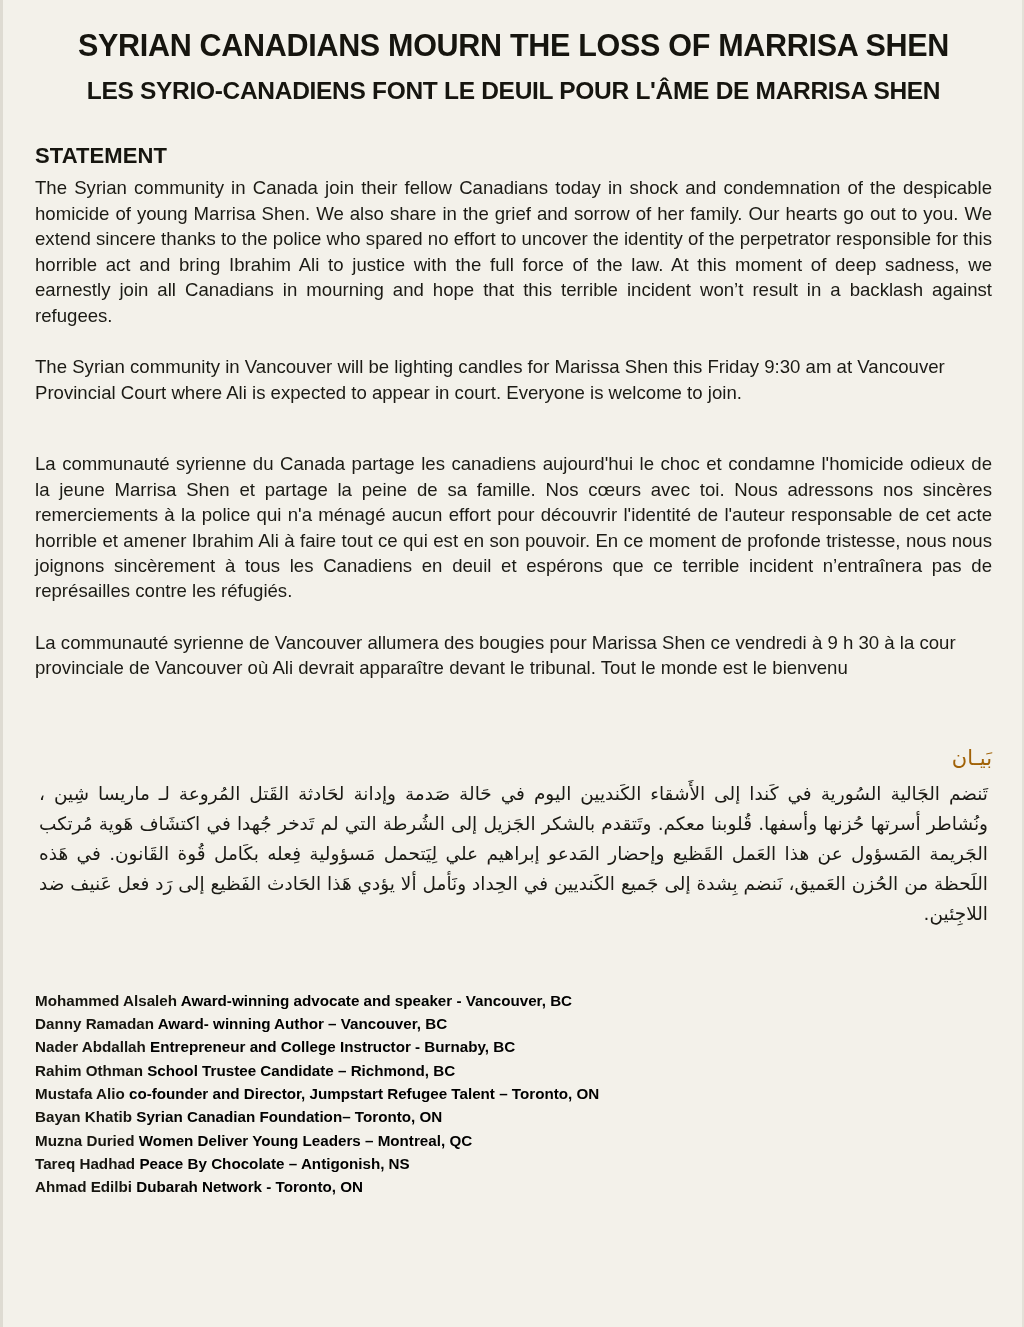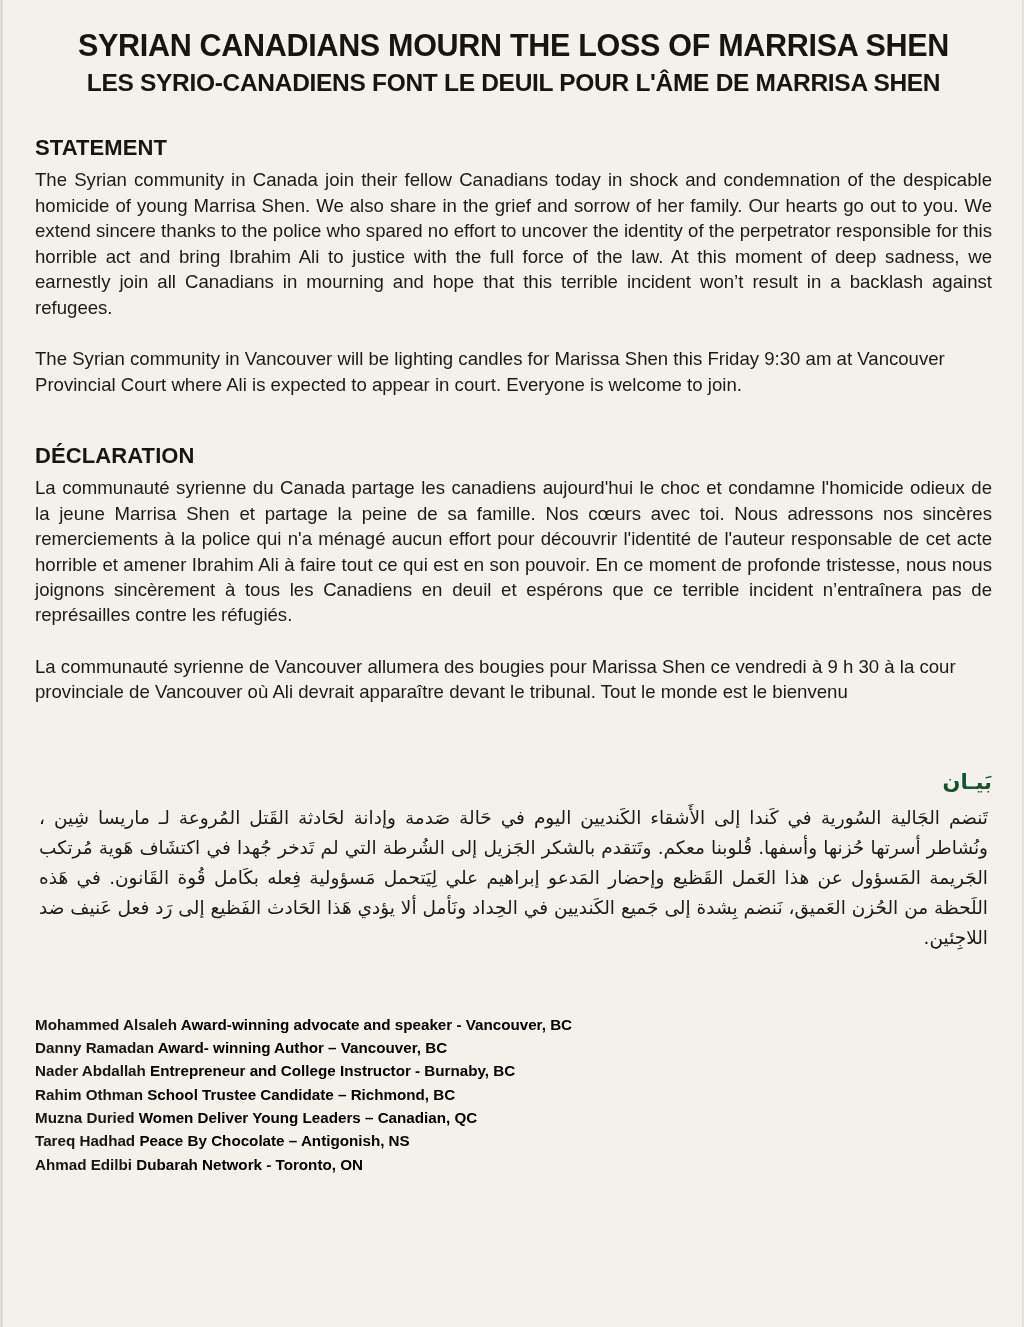--- a/index.html
+++ b/index.html
@@ -38,21 +38,21 @@
     line-height: 1.18;
     margin: 0 0 0 0;
     white-space: nowrap;
   }
   .title-fr {
     font-size: 24.5px;
     font-weight: bold;
     letter-spacing: -0.3px;
     color: #16150f;
     line-height: 1.2;
-    margin: 4px 0 10px 0;
+    margin: 12px 0 10px 0;
     white-space: nowrap;
   }
   .title-ar {
     font-size: 30px;
     font-weight: bold;
     color: #16150f;
     direction: rtl;
     line-height: 1.5;
     margin: 0;
   }
@@ -85,23 +85,23 @@
   .ar-block {
     direction: rtl;
     text-align: right;
     font-size: 18.5px;
     line-height: 1.62;
     color: #1b1a14;
     font-family: "DejaVu Sans", "Liberation Sans", sans-serif;
   }
   .ar-heading {
     font-size: 21px;
-    font-weight: bold;
+    font-weight: normal;
     margin: 0 0 2px 0;
-    color: #14532d;
+    color: #a16207;
   }
   .ar-para {
     margin: 4px;
     text-align: justify;
     text-align-last: right;
   }
   .ar-para.centered-last {
     text-align: justify;
     text-align-last: left;
   }
@@ -139,38 +139,39 @@
     <section>
       <h3 class="section-heading">STATEMENT</h3>
       <p class="body-para">The Syrian community in Canada join their fellow Canadians today in shock and condemnation of the despicable homicide of young Marrisa Shen. We also share in the grief and sorrow of her family. Our hearts go out to you. We extend sincere thanks to the police who spared no effort to uncover the identity of the perpetrator responsible for this horrible act and bring Ibrahim Ali to justice with the full force of the law. At this moment of deep sadness, we earnestly join all Canadians in mourning and hope that this terrible incident won’t result in a backlash against refugees.</p>
       <div class="gap-sm"></div>
       <p class="body-para last">The Syrian community in Vancouver will be lighting candles for Marissa Shen this Friday 9:30 am at Vancouver Provincial Court where Ali is expected to appear in court. Everyone is welcome to join.</p>
     </section>
 
     <div class="gap-md"></div>
 
     <section>
-      <h3 class="section-heading">DÉCLARATION</h3>
       <p class="body-para">La communauté syrienne du Canada partage les canadiens aujourd'hui le choc et condamne l'homicide odieux de la jeune Marrisa Shen et partage la peine de sa famille. Nos cœurs avec toi. Nous adressons nos sincères remerciements à la police qui n'a ménagé aucun effort pour découvrir l'identité de l'auteur responsable de cet acte horrible et amener Ibrahim Ali à faire tout ce qui est en son pouvoir. En ce moment de profonde tristesse, nous nous joignons sincèrement à tous les Canadiens en deuil et espérons que ce terrible incident n’entraînera pas de représailles contre les réfugiés.</p>
       <div class="gap-sm"></div>
       <p class="body-para last">La communauté syrienne de Vancouver allumera des bougies pour Marissa Shen ce vendredi à 9 h 30 à la cour provinciale de Vancouver où Ali devrait apparaître devant le tribunal. Tout le monde est le bienvenu</p>
     </section>
 
     <div class="gap-lg"></div>
 
     <section class="ar-block">
       <h3 class="ar-heading">بَيـان</h3>
       <p class="ar-para">تَنضم الجَالية السُورية في كَندا إلى الأَشقاء الكَنديين اليوم في حَالة صَدمة وإدانة لحَادثة القَتل المُروعة لـ ماريسا شِين ، ونُشاطر أسرتها حُزنها وأسفها. قُلوبنا معكم. وتَتقدم بالشكر الجَزيل إلى الشُرطة التي لم تَدخر جُهدا في اكتشَاف هَوية مُرتكب الجَريمة المَسؤول عن هذا العَمل القَظيع وإحضار المَدعو إبراهيم علي لِيَتحمل مَسؤولية فِعله بكَامل قُوة القَانون. في هَذه اللَحظة من الحُزن العَميق، نَنضم بِشدة إلى جَميع الكَنديين في الحِداد ونَأمل ألا يؤدي هَذا الحَادث الفَظيع إلى رَد فعل عَنيف ضد اللاجِئين.</p>
       <div class="gap-sm"></div>
     </section>
 
     <section class="signatories" id="signatory-list">
         <div class="sig-row"><span class="sig-name">Mohammed Alsaleh</span><span class="sig-desc"> Award-winning advocate and speaker - Vancouver, BC</span></div>
         <div class="sig-row"><span class="sig-name">Danny Ramadan</span><span class="sig-desc"> Award- winning Author – Vancouver, BC</span></div>
         <div class="sig-row"><span class="sig-name">Nader Abdallah</span><span class="sig-desc"> Entrepreneur and College Instructor - Burnaby, BC</span></div>
         <div class="sig-row"><span class="sig-name">Rahim Othman</span><span class="sig-desc"> School Trustee Candidate – Richmond, BC</span></div>
-        <div class="sig-row"><span class="sig-name">Muzna Duried</span><span class="sig-desc"> Women Deliver Young Leaders  – Canadian, QC</span></div>
+        <div class="sig-row"><span class="sig-name">Mustafa Alio</span><span class="sig-desc"> co-founder and Director, Jumpstart Refugee Talent – Toronto, ON</span></div>
+        <div class="sig-row"><span class="sig-name">Bayan Khatib</span><span class="sig-desc"> Syrian Canadian Foundation– Toronto, ON</span></div>
+        <div class="sig-row"><span class="sig-name">Muzna Duried</span><span class="sig-desc"> Women Deliver Young Leaders  – Montreal, QC</span></div>
         <div class="sig-row"><span class="sig-name">Tareq Hadhad</span><span class="sig-desc"> Peace By Chocolate – Antigonish, NS</span></div>
         <div class="sig-row"><span class="sig-name">Ahmad Edilbi</span><span class="sig-desc"> Dubarah Network - Toronto, ON</span></div>
       </section>
 
   </div>
 </div>
 
 </body></html>

